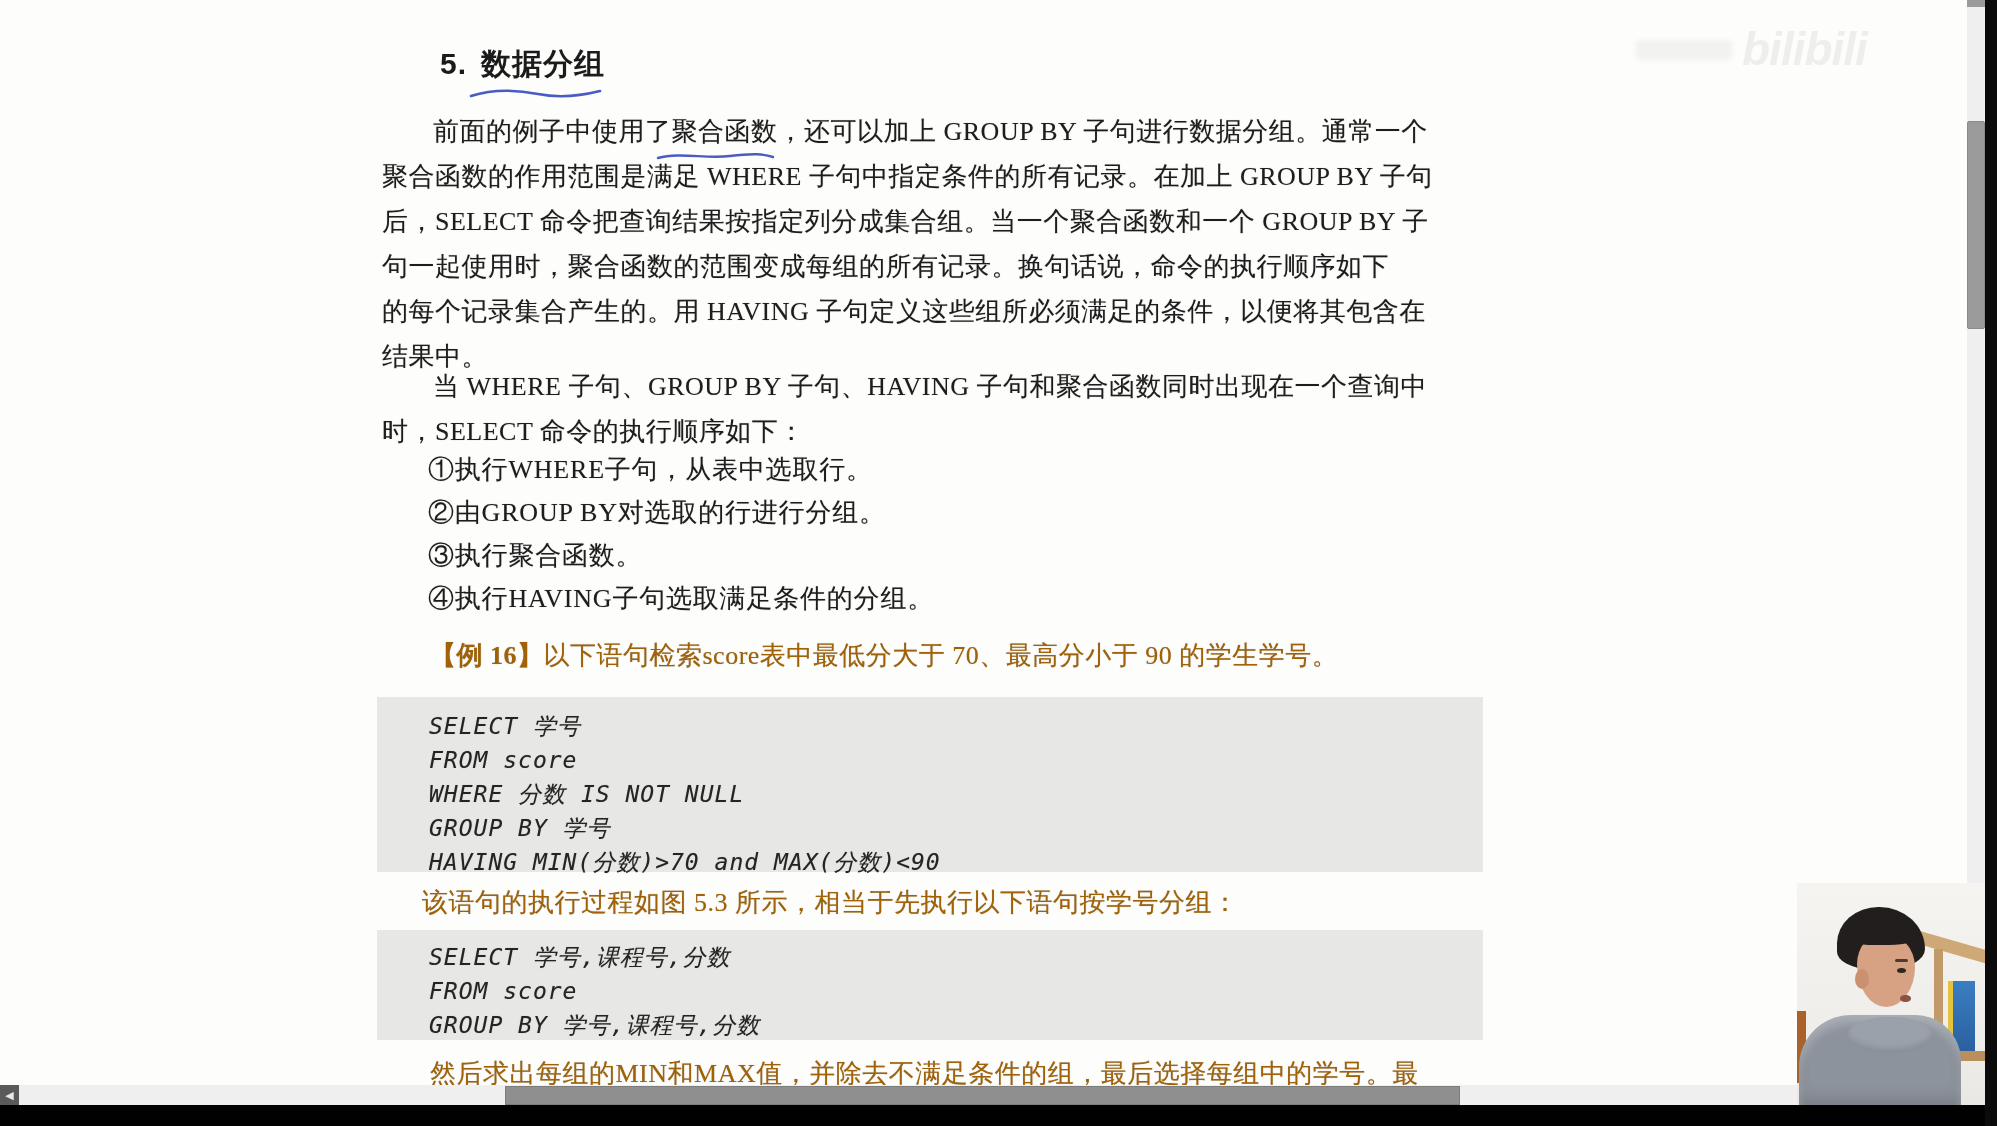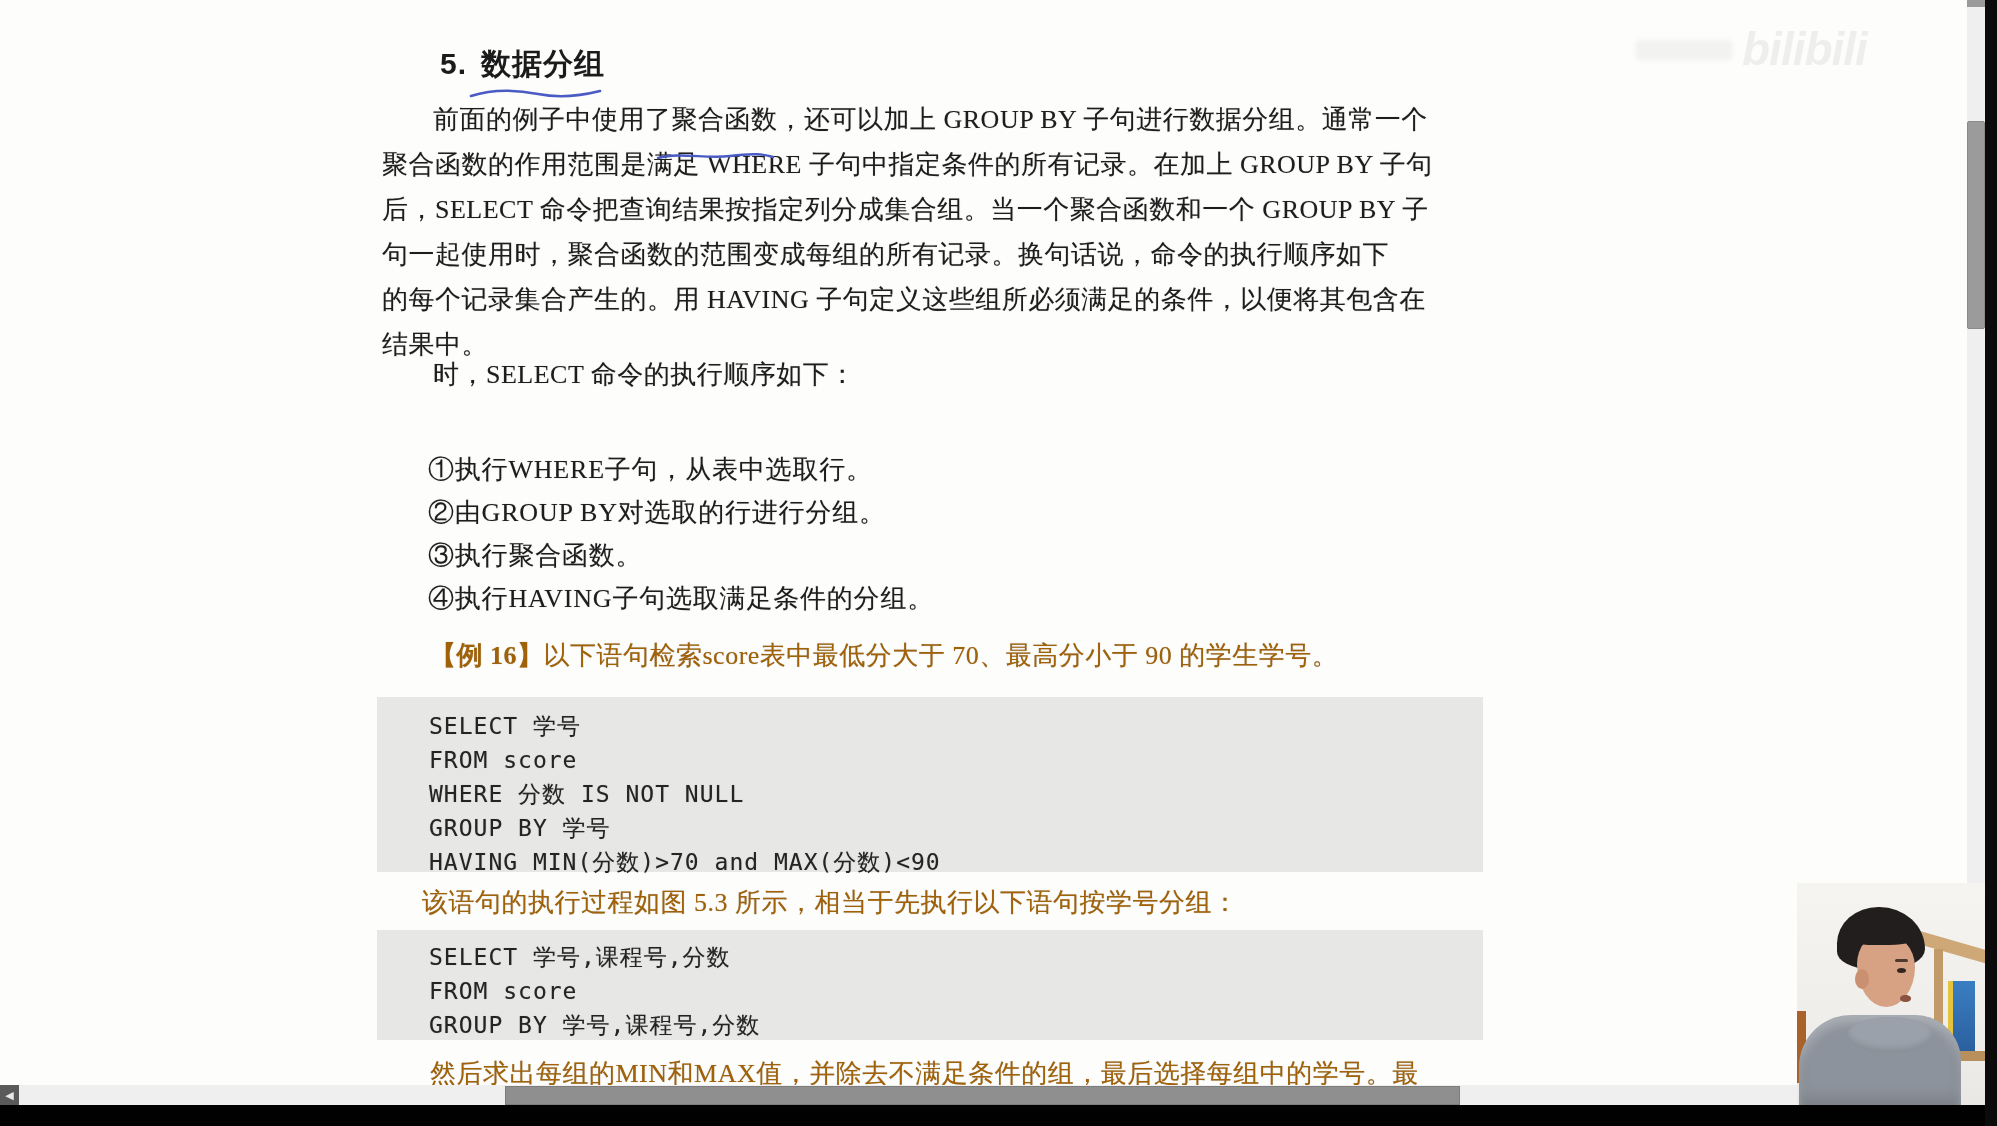--- a/index.html
+++ b/index.html
@@ -12,38 +12,38 @@
   
   .doc-title { position:absolute; left:440px; top:44px; font-family:"Liberation Sans","DejaVu Sans",sans-serif;
                font-weight:bold; font-size:30px; color:#1b1b1b; letter-spacing:1px; }
   .doc-title .num { margin-right:14px; }
   .title-underline { position:absolute; left:468px; top:86px; }
   .kw-underline    { position:absolute; left:656px; top:148px; }
 
   .para { position:absolute; color:#1d1d1d; font-size:26px; }
   .t-line { height:45px; line-height:45px; white-space:nowrap; letter-spacing:0.5px;
             text-shadow:0 0 1px rgba(40,40,40,.35); }
-  .indent-first .t-line:first-child { text-indent:51px; }
+  .indent-first .t-line:first-child { text-indent:51px;margin-top:12px; }
 
   #paragraph1 { left:382px; top:97px;  width:1130px; }
   #paragraph2 { left:382px; top:352px; width:1130px; }
   #steps      { left:428px; top:448px; width:1000px; }
   #steps .t-line { height:43px; line-height:43px; letter-spacing:0.8px; }
 
   .single-line { position:absolute; color:#a16207; font-size:26px; white-space:nowrap;
                  text-shadow:0 0 1px rgba(40,40,40,.35); letter-spacing:0.5px; }
   #example-line    { left:382px; top:638px; text-indent:48px; }
   #example-line .ex-label { font-weight:bold; }
   #transition-line { left:382px; top:885px; text-indent:40px; }
   #footer-line     { left:382px; top:1056px; text-indent:48px; }
 
   
   .code-block { position:absolute; left:377px; width:1106px; background:#e7e7e5;
                 font-family:"DejaVu Sans Mono","Liberation Mono",monospace;
-                color:#242424; font-size:23px; }
+                color:#242424; font-size:23px;font-style:italic; }
   #code1 { top:697px; height:175px; padding:12px 0 0 52px; }
   #code2 { top:930px; height:110px; padding:10px 0 0 52px; }
   .code-line { height:34px; line-height:34px; white-space:pre; letter-spacing:1px;
                text-shadow:0 0 1px rgba(40,40,40,.3); }
 
   
   .watermark { position:absolute; left:1742px; top:22px; font-family:"Liberation Sans","DejaVu Sans",sans-serif;
                font-weight:800; font-size:46px; font-style:italic; color:rgba(60,60,60,0.08);
                letter-spacing:-1px; }
   .watermark-mark { position:absolute; left:1636px; top:40px; width:96px; height:20px;
@@ -115,20 +115,21 @@
         <div class="t-line">的每个记录集合产生的。用 HAVING 子句定义这些组所必须满足的条件，以便将其包含在</div>
         <div class="t-line">结果中。</div>
       </div>
     <div class="kw-underline">
       <svg width="120" height="12">
         <path d="M2 8 C 24 2, 50 9, 74 6 S 108 4, 117 7" stroke="#4a5bc4" stroke-width="2.4" fill="none" stroke-linecap="round"></path>
       </svg>
     </div>
 
     <div id="paragraph2" class="para indent-first">
+        <div class="t-line">当 WHERE 子句、GROUP BY 子句、HAVING 子句和聚合函数同时出现在一个查询中</div>
         <div class="t-line">时，SELECT 命令的执行顺序如下：</div>
       </div>
 
     <div id="steps" class="para">
         <div class="t-line">①执行WHERE子句，从表中选取行。</div>
         <div class="t-line">②由GROUP BY对选取的行进行分组。</div>
         <div class="t-line">③执行聚合函数。</div>
         <div class="t-line">④执行HAVING子句选取满足条件的分组。</div>
       </div>
 

